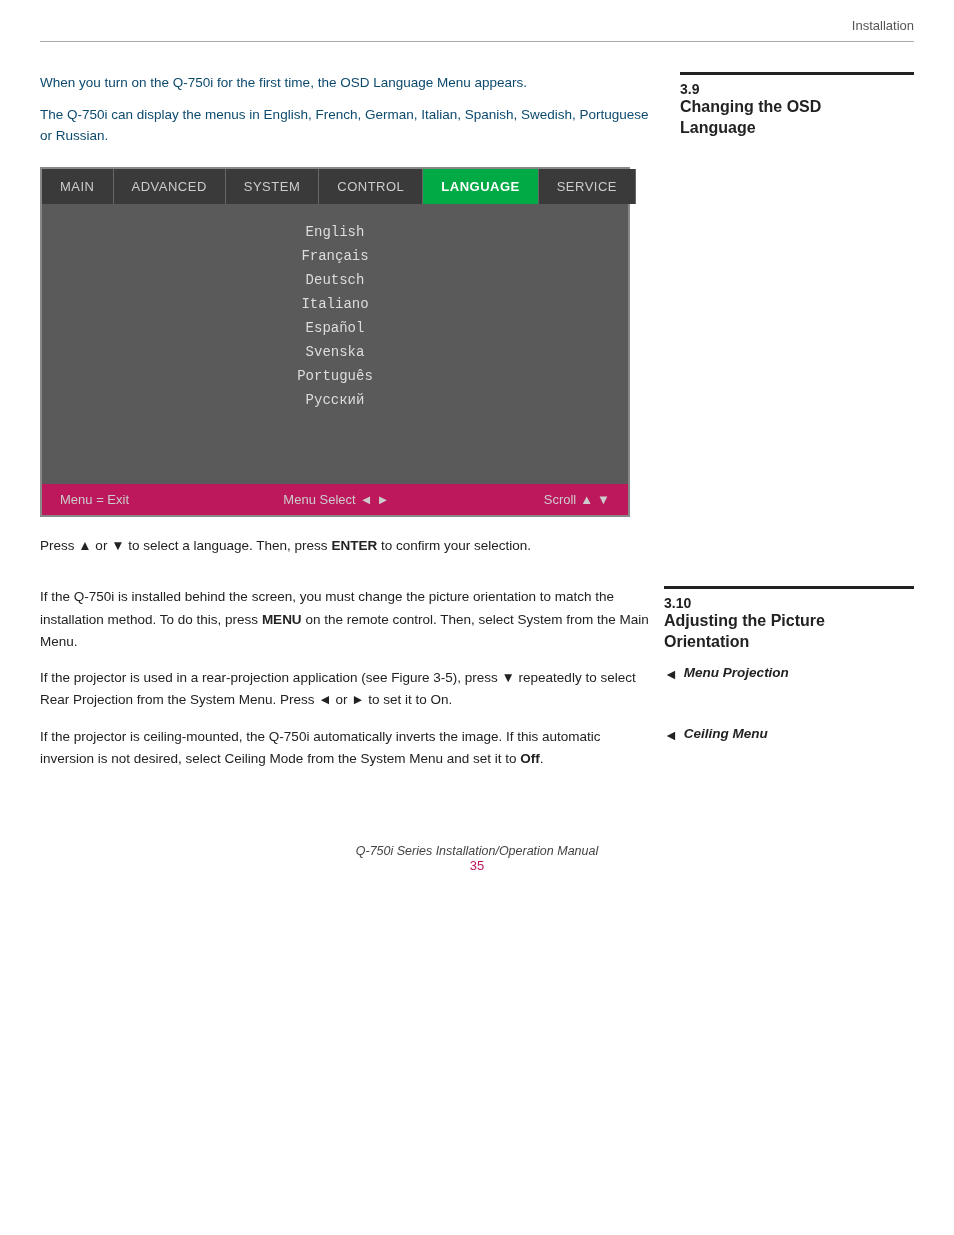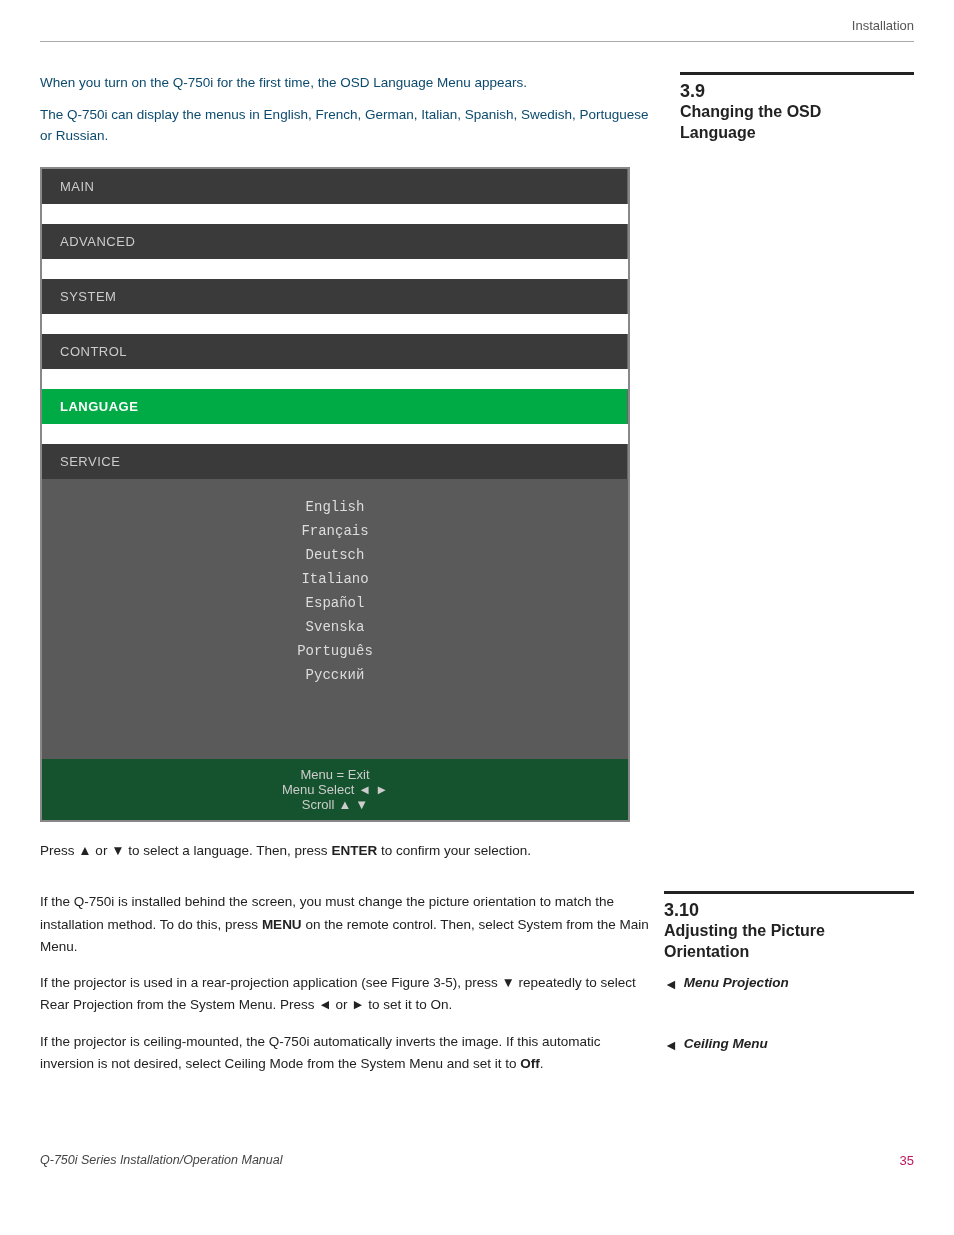--- a/index.html
+++ b/index.html
@@ -59,23 +59,21 @@
     
     .osd-menu-container {
       margin: 20px 0 18px 0;
       border: 2px solid #888;
       background: #3a3a3a;
       width: 590px;
     }
 
     .osd-tabs {
       display: flex;
-      flex-direction: column;
-      background: #ffffff;
-      gap: 20px;
+      background: #b91c1c;
     }
 
     .osd-tab {
       padding: 10px 18px;
       color: #ccc;
       font-size: 13px;
       letter-spacing: 0.5px;
       border-right: 1px solid #666;
       background: #3a3a3a;
       font-family: Arial, sans-serif;
@@ -98,23 +96,23 @@
 
     .osd-lang-item {
       font-size: 14px;
       color: #ddd;
       padding: 4px 0;
       text-align: center;
       font-family: Liberation Mono, monospace;
     }
 
     .osd-footer {
-      background: #14532d;
-      display: flex;
-      flex-direction: column;
+      background: #be185d;
+      display: flex;
+      flex-direction: row;
       justify-content: space-between;
       align-items: center;
       padding: 8px 18px;
       color: #ccc;
       font-size: 13px;
     }
 
     .osd-footer-item {
       display: flex;
       align-items: center;
@@ -147,20 +145,21 @@
       font-weight: bold;
     }
 
     
     .page-footer {
       display: flex;
       justify-content: space-between;
       align-items: center;
       padding: 20px 40px 20px 40px;
       margin-top: 40px;
+      flex-direction: column;
     }
     .footer-left {
       font-style: italic;
       font-size: 12.5px;
       color: #444;
     }
     .footer-center {
       font-size: 13px;
       color: #be185d;
     }
@@ -168,21 +167,21 @@
     
     .sidebar-section {
       margin-bottom: 40px;
     }
     .sidebar-section-title-block {
       border-top: 3px solid #222;
       padding-top: 6px;
       margin-bottom: 12px;
     }
     .sidebar-section-number {
-      font-size: 18px;
+      font-size: 14px;
       font-weight: bold;
       display: block;
     }
     .sidebar-section-title {
       font-size: 16px;
       font-weight: bold;
       line-height: 1.3;
     }
 
     .sidebar-sub-item {

